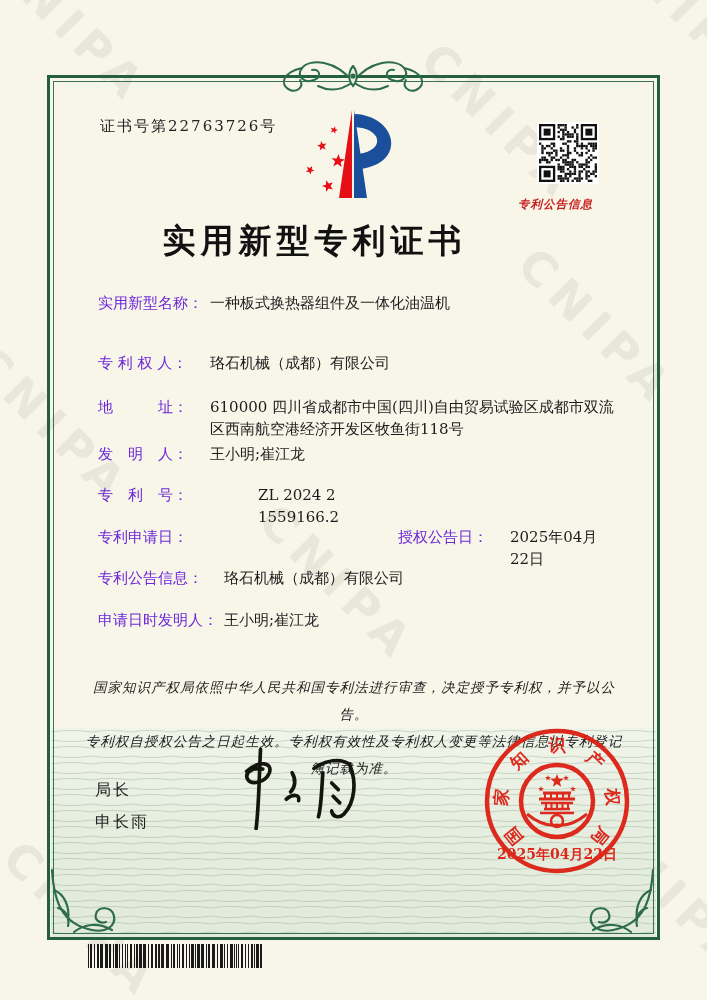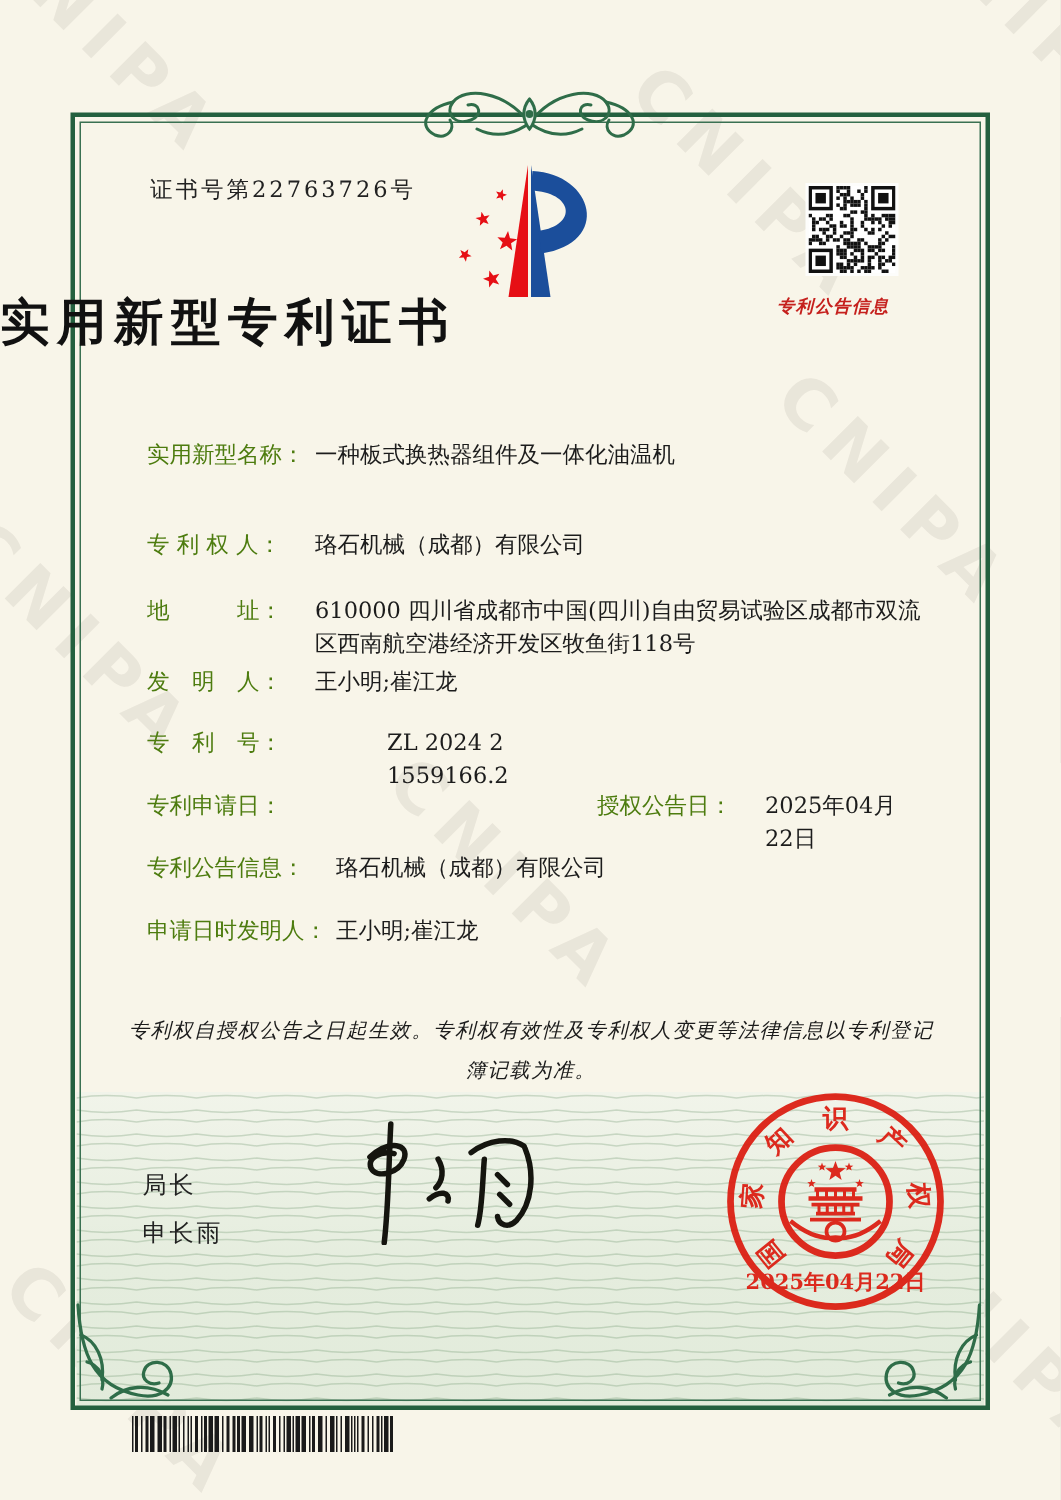--- a/index.html
+++ b/index.html
@@ -24,26 +24,26 @@
   .orn{position:absolute;z-index:3;pointer-events:none;}
   .orn-top{left:258px;top:52px;}
   .orn-bl{left:44px;top:862px;}
   .orn-br{left:581px;top:862px;}
   
   .cert-no{position:absolute;left:100px;top:117px;font-size:15px;letter-spacing:2px;z-index:4;}
   .logo{position:absolute;left:288px;top:106px;z-index:4;}
   .qr{position:absolute;left:537px;top:122px;z-index:4;background:#fdfdfb;padding:2px;}
   .qr-caption{position:absolute;left:518px;top:197px;width:120px;text-align:left;font-size:11.5px;
               font-style:italic;font-weight:700;color:#c5201d;letter-spacing:1px;z-index:4;}
-  .title{position:absolute;left:0;top:193px;width:629px;font-size:33px;
+  .title{position:absolute;left:0;top:219px;width:629px;text-align:center;font-size:33px;
          font-weight:700;letter-spacing:5px;color:#111;z-index:4;}
   
   .fields{position:absolute;left:98px;top:0;width:517px;font-size:15px;z-index:4;line-height:22px;}
   .row{position:absolute;display:flex;width:517px;}
-  .lbl{flex:0 0 112px;white-space:pre;color:#4d7c0f;}
+  .lbl{flex:0 0 112px;white-space:pre;color:#6d28d9;}
   .val{flex:1;color:#1c1c1c;}
   .row.wide .lbl{flex-basis:126px;}
   .pair-l{flex:0 0 300px;display:flex;gap:48px;}
   .pair-r{flex:1;display:flex;}
   .pair-l .lbl,.pair-r .lbl{flex:0 0 112px;}
   .r-name{top:292px;} .r-patentee{top:352px;align-items:center;} .r-address{top:396px;}
   .r-inventor{top:443px;} .r-nums{top:484px;} .r-dates{top:526px;}
   .r-app{top:567px;} .r-inv{top:609px;}
   
   .legal{position:absolute;left:80px;top:674px;width:548px;z-index:4;font-size:13.5px;
@@ -408,20 +408,21 @@
       <span class="lbl">专利公告信息：</span>
       <span class="val">珞石机械（成都）有限公司</span>
     </div>
     <div class="row wide r-inv">
       <span class="lbl">申请日时发明人：</span>
       <span class="val">王小明;崔江龙</span>
     </div>
   </div>
 
   <div class="legal">
+    <div>国家知识产权局依照中华人民共和国专利法进行审查，决定授予专利权，并予以公告。</div>
     <div>专利权自授权公告之日起生效。专利权有效性及专利权人变更等法律信息以专利登记簿记载为准。</div>
   </div>
 
   <div class="sig-title">局长</div>
   <div class="sig-name">申长雨</div>
   <svg class="sig-hand" width="180" height="88" viewBox="0 0 180 120">
     <g stroke="#15150f" stroke-width="5" fill="none" stroke-linecap="round" stroke-linejoin="round">
       <path d="M24 40 C42 24 60 28 55 42 C50 55 30 60 25 50 C21 41 34 34 46 37"></path>
       <path d="M43 10 C41 48 41 85 37 118"></path>
       <path d="M86 42 C92 52 90 62 84 68"></path>

